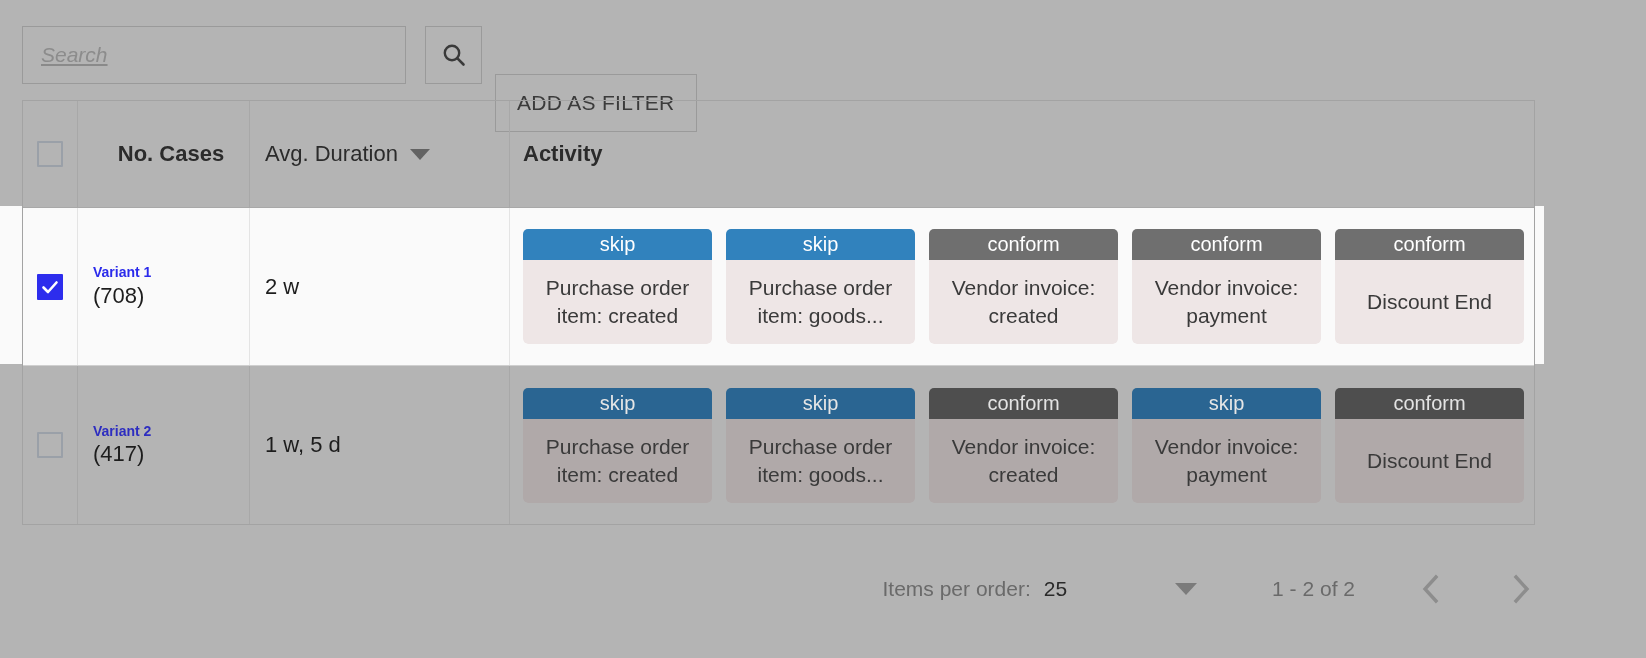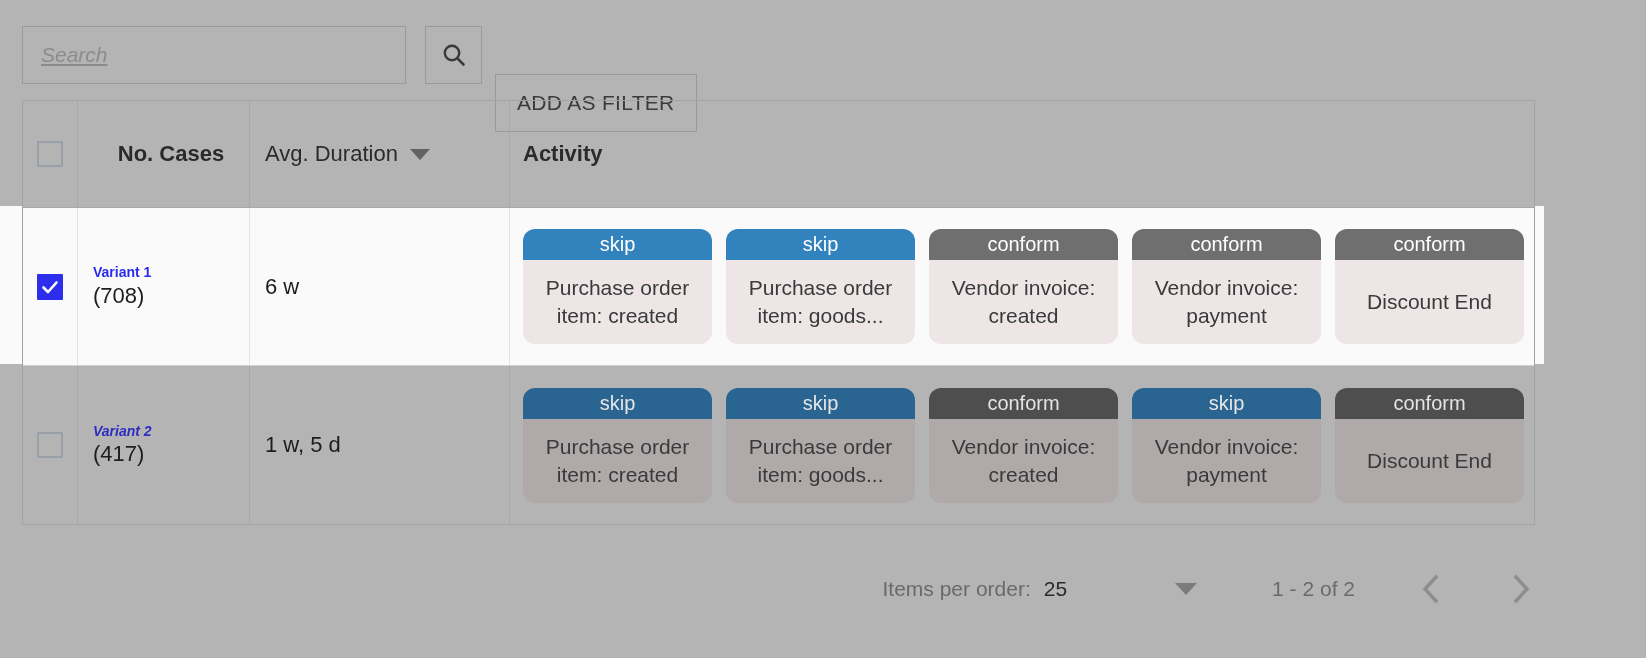--- a/index.html
+++ b/index.html
@@ -203,41 +203,41 @@
     justify-content: center;
   }
   .variant-link {
     font-size: 14px;
     font-weight: bold;
     color: #2b2beb;
     text-decoration: none;
     line-height: 1.25;
     cursor: pointer;
   }
-  .trow.muted .variant-link { color: #2d2dc0; font-style: italic; }
+  .trow.muted .variant-link { color: #2d2dc0; }
   .variant-count {
     font-size: 22px;
     color: #1d1d1d;
     line-height: 1.25;
   }
   .dur-text {
     font-size: 22px;
     color: #1d1d1d;
   }
 
   
   .chips {
     display: flex;
     gap: 14px;
     align-items: center;
   }
   .chip {
     width: 189px;
     flex: 0 0 189px;
-    border-radius: 12px;
+    border-radius: 5px;
     overflow: hidden;
     cursor: pointer;
   }
   .chip-head {
     height: 31px;
     line-height: 31px;
     text-align: center;
     font-size: 20px;
     color: #ffffff;
   }
@@ -350,21 +350,21 @@
         <svg width="20" height="20" viewBox="0 0 20 20">
           <polyline points="3.5,10.5 8,15 16.5,5.5" fill="none" stroke="#ffffff" stroke-width="2.6" stroke-linecap="round" stroke-linejoin="round"></polyline>
         </svg>
       </div>
     </div>
     <div class="cell-cases">
       <span class="variant-link">Variant 1</span>
       <span class="variant-count">(708)</span>
     </div>
     <div class="cell-dur">
-      <span class="dur-text">6 w</span>
+      <span class="dur-text">2 w</span>
     </div>
     <div class="cell-act">
       <div class="chips">
         <div class="chip skip">
           <div class="chip-head">skip</div>
           <div class="chip-body">Purchase order item: created</div>
         </div>
         <div class="chip skip">
           <div class="chip-head">skip</div>
           <div class="chip-body">Purchase order item: goods...</div>

